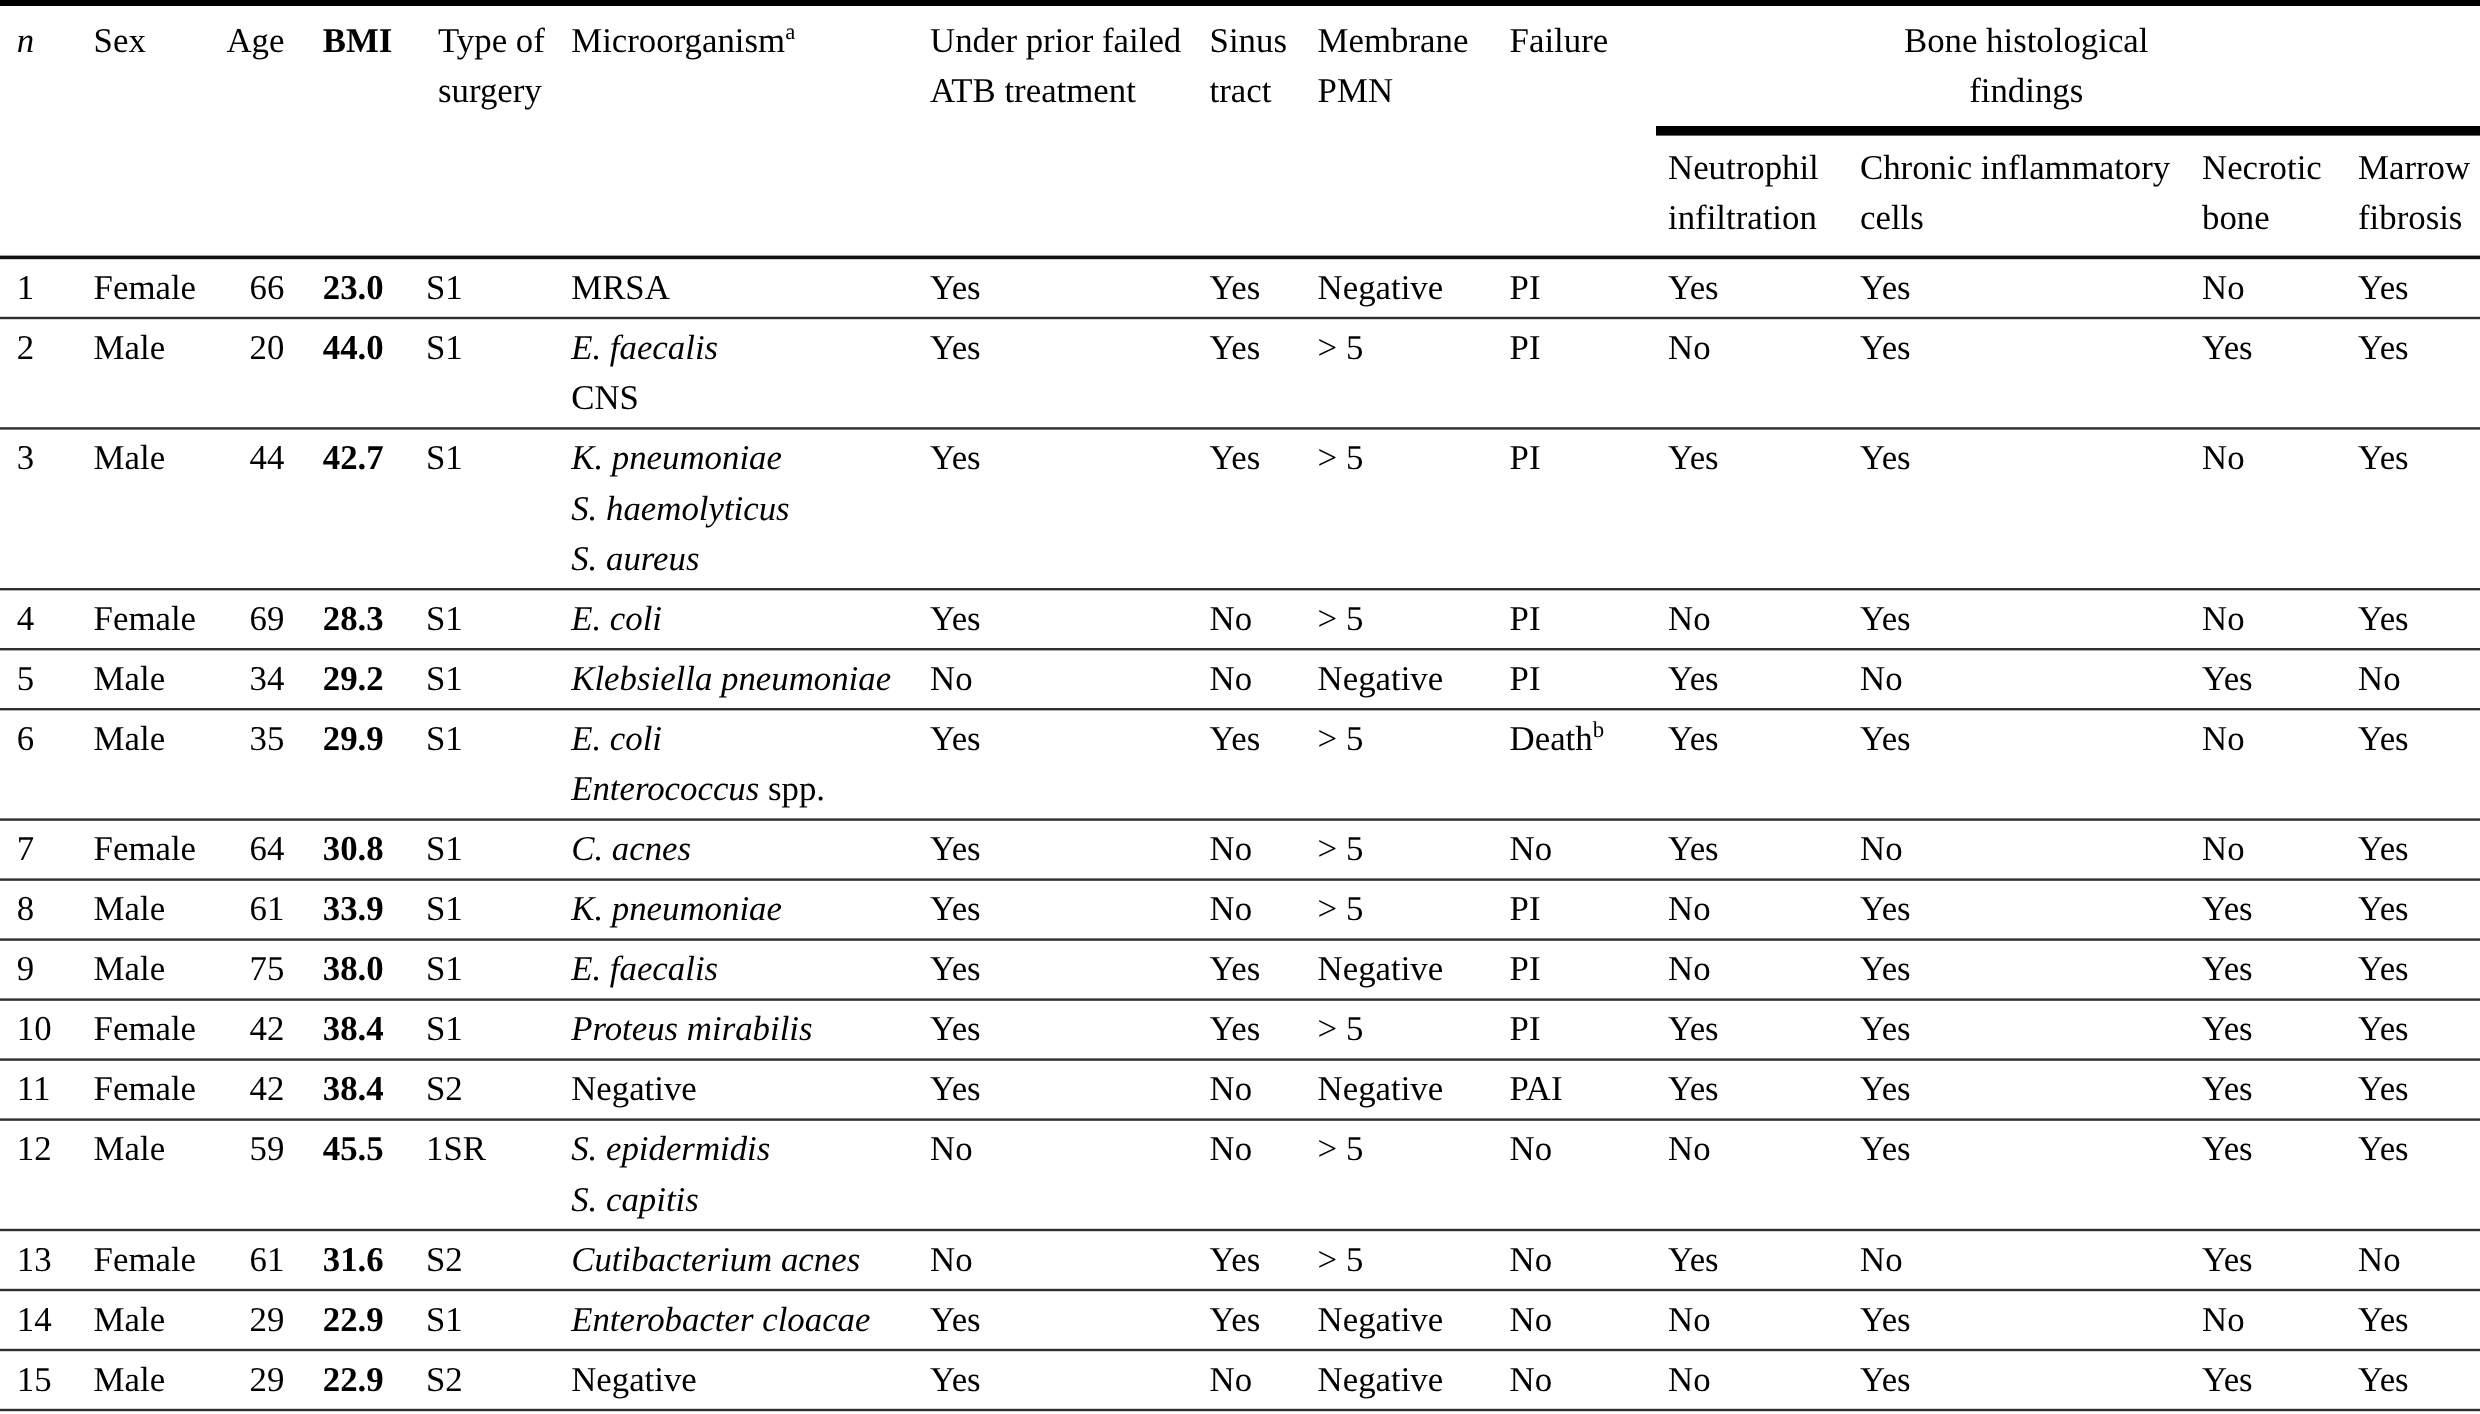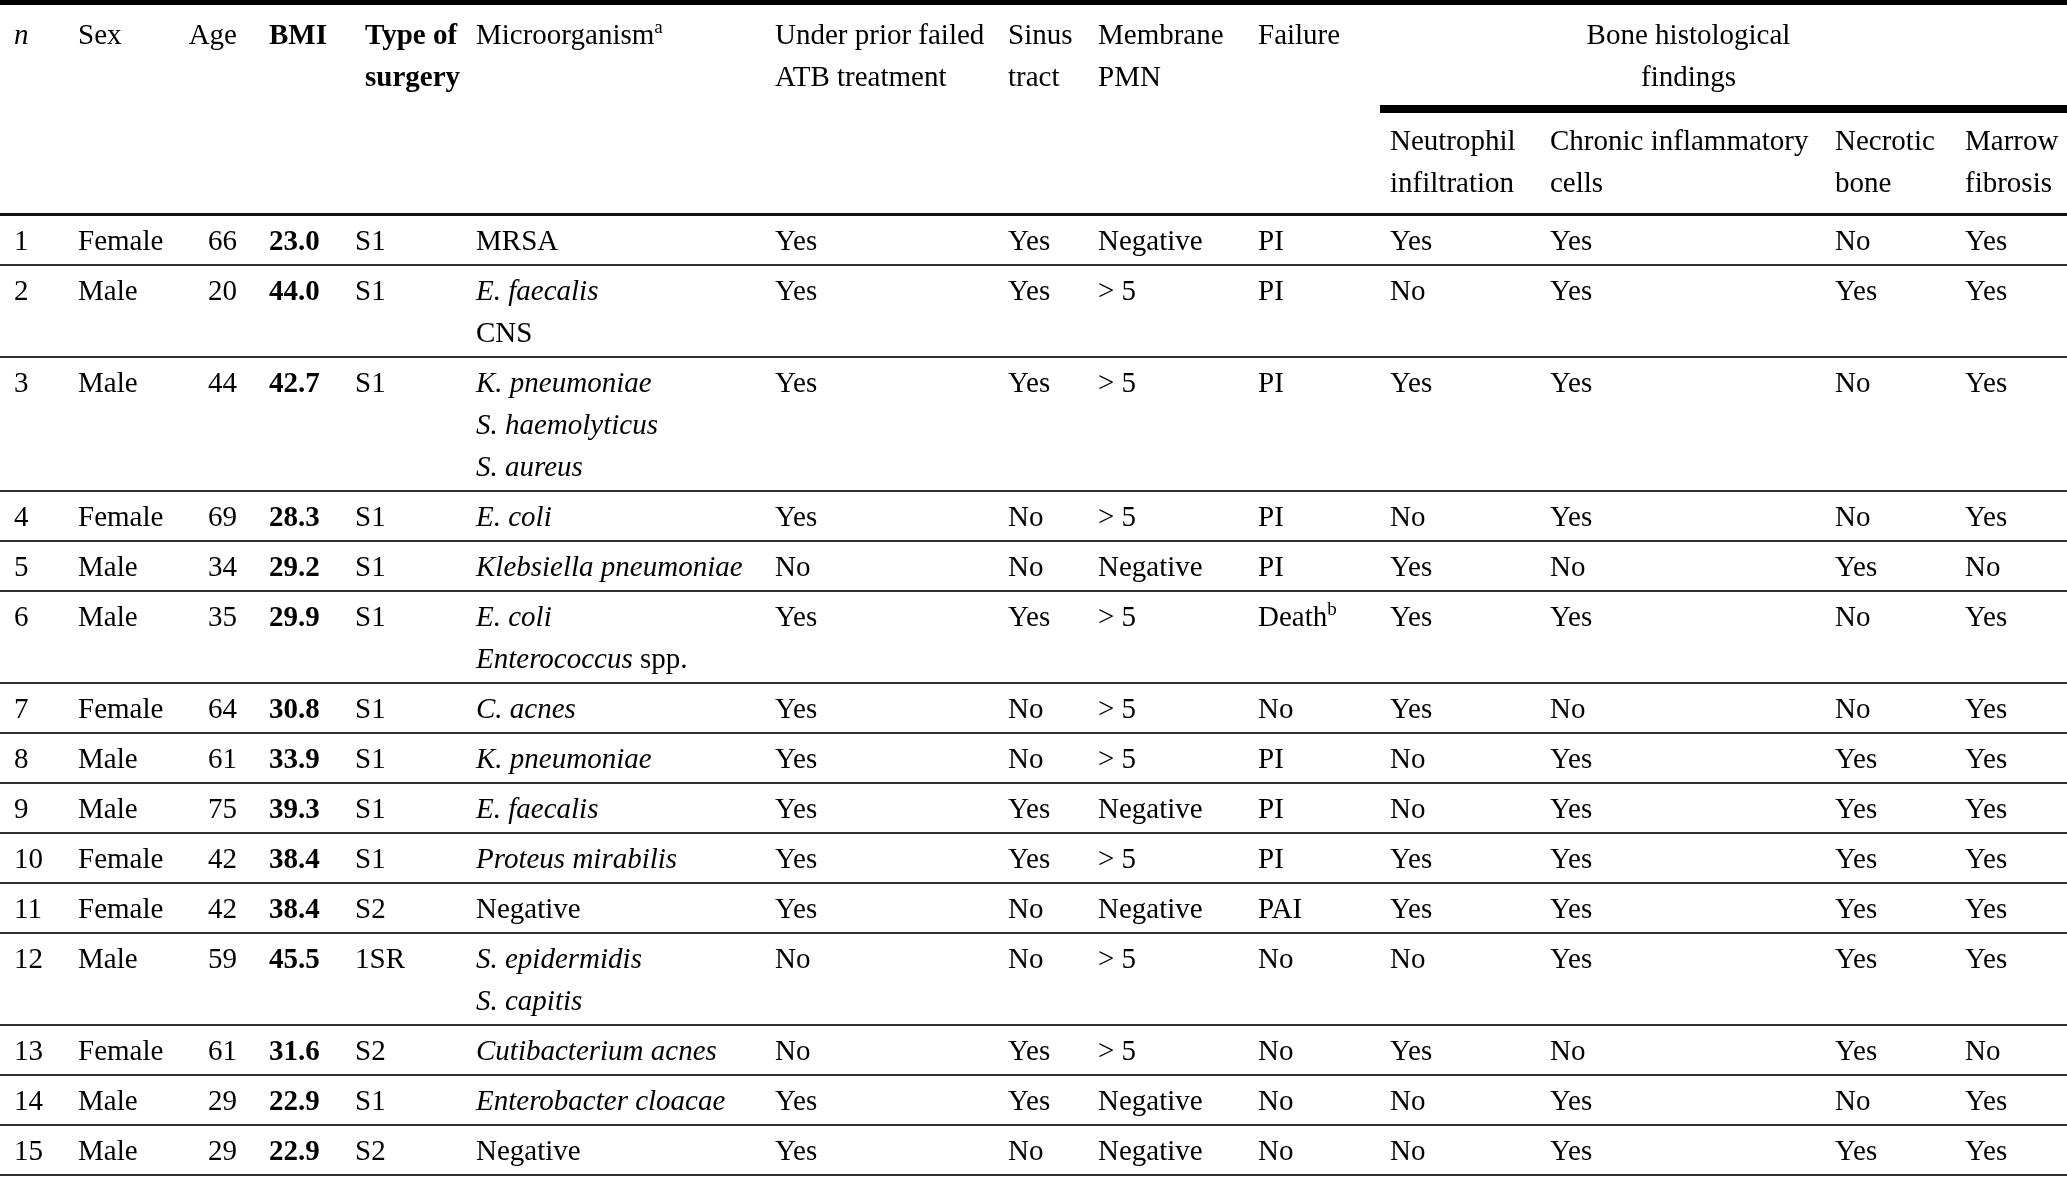--- a/index.html
+++ b/index.html
@@ -39,21 +39,21 @@
 
   .it { font-style: italic; }
   sup { font-size: 19px; line-height: 0; vertical-align: super; }
 
   
   .c-n       { padding-left: 14px; }
   .c-sex     { padding-left: 18px; }
   .c-age     { text-align: right; padding-right: 8px; }
   .c-bmi     { padding-left: 24px; font-weight: bold; }
   td.c-surgery { text-align: left; padding-right: 14px; }
-  th.c-surgery { text-align: left; padding-left: 10px; font-weight: bold; }
+  th.c-surgery { text-align: left; padding-left: 10px; }
   .c-micro   { padding-left: 16px; }
   .c-atb     { padding-left: 30px; }
   .c-sinus   { padding-left: 8px; margin-left: 14px; }
   .c-pmn     { padding-left: 8px; }
   .c-failure { padding-left: 8px; }
   .c-h0, .c-h1, .c-h2, .c-h3 { padding-left: 10px; }
 
   th.group {
     text-align: center;
     padding-right: 70px;
@@ -251,21 +251,21 @@
           <td class="c-failure">PI</td>
           <td class="c-h0">No</td>
           <td class="c-h1">Yes</td>
           <td class="c-h2">Yes</td>
           <td class="c-h3">Yes</td>
         </tr>
         <tr>
           <td class="c-n">9</td>
           <td class="c-sex">Male</td>
           <td class="c-age">75</td>
-          <td class="c-bmi">39.3</td>
+          <td class="c-bmi">38.0</td>
           <td class="c-surgery">S1</td>
           <td class="c-micro">
             <div><span class="it">E. faecalis</span></div>
           </td>
           <td class="c-atb">Yes</td>
           <td class="c-sinus">Yes</td>
           <td class="c-pmn">Negative</td>
           <td class="c-failure">PI</td>
           <td class="c-h0">No</td>
           <td class="c-h1">Yes</td>

